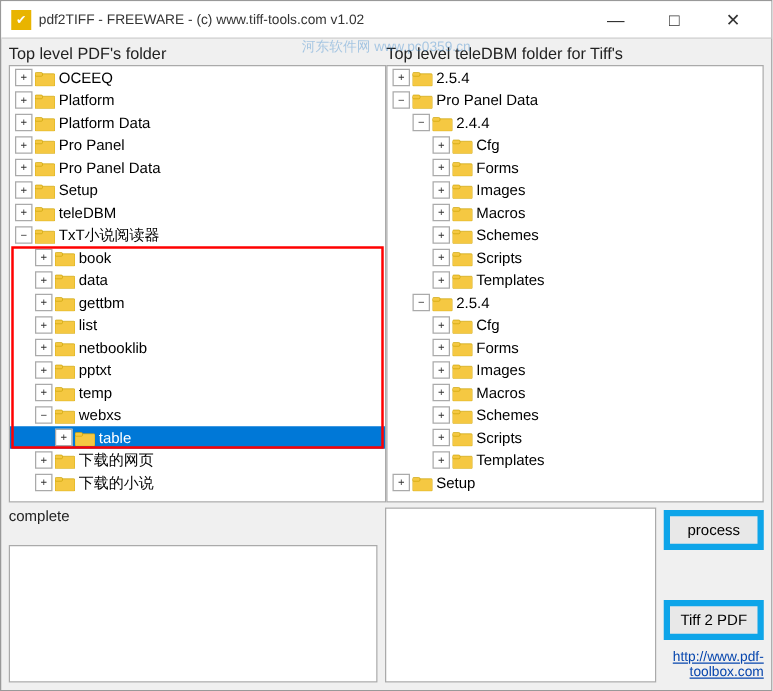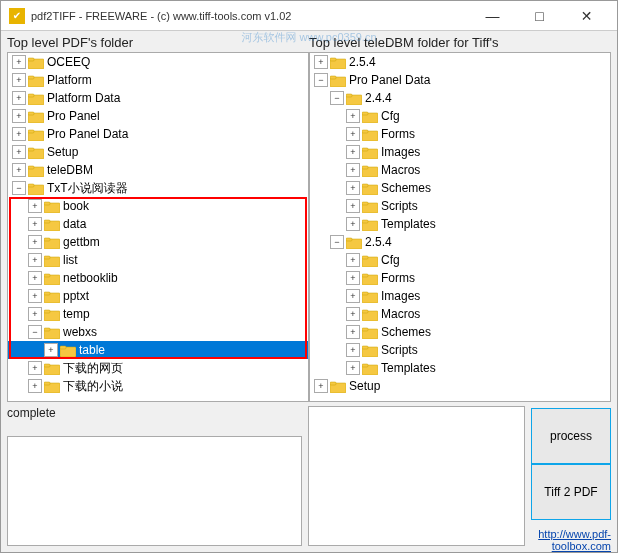--- a/index.html
+++ b/index.html
@@ -173,22 +173,22 @@
     }
     .buttons-col {
       display: flex;
       flex-direction: column;
       width: 80px;
       justify-content: space-between;
       padding: 2px 0;
     }
     .btn {
       background: #e8e8e8;
-      border: 1px solid #0ea5e9;
-      padding: 20px 8px;
+      border: 5px solid #0ea5e9;
+      padding: 4px 8px;
       font-size: 12px;
       cursor: pointer;
       text-align: center;
     }
     .link-text {
       color: #0645ad;
       font-size: 11px;
       text-align: right;
       text-decoration: underline;
       cursor: pointer;

